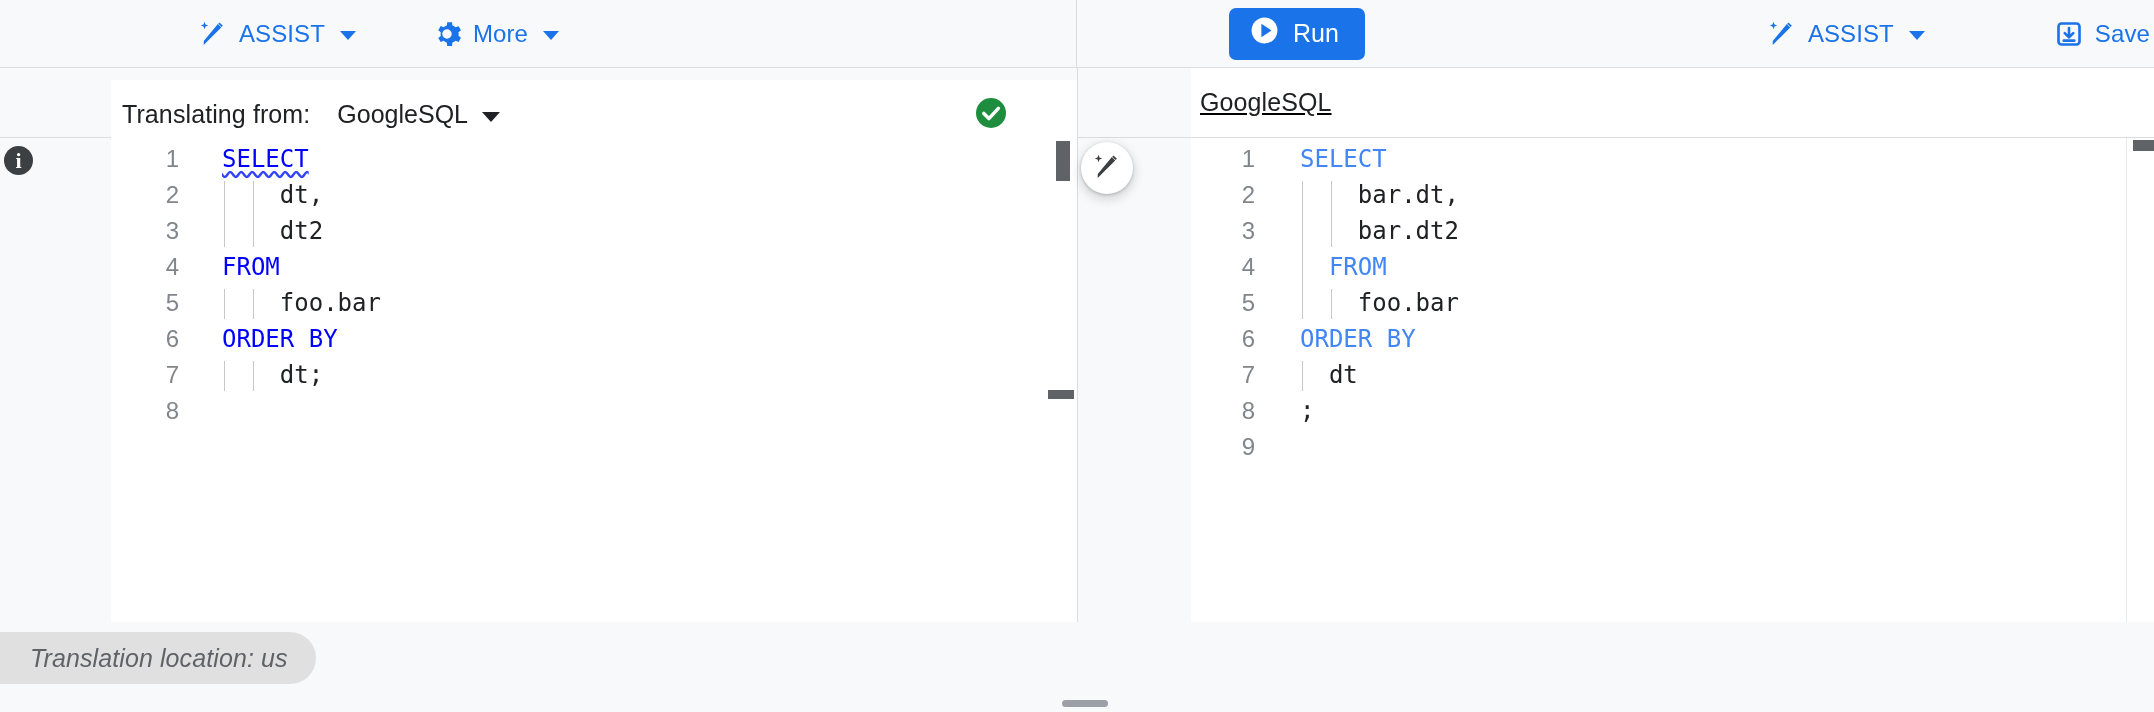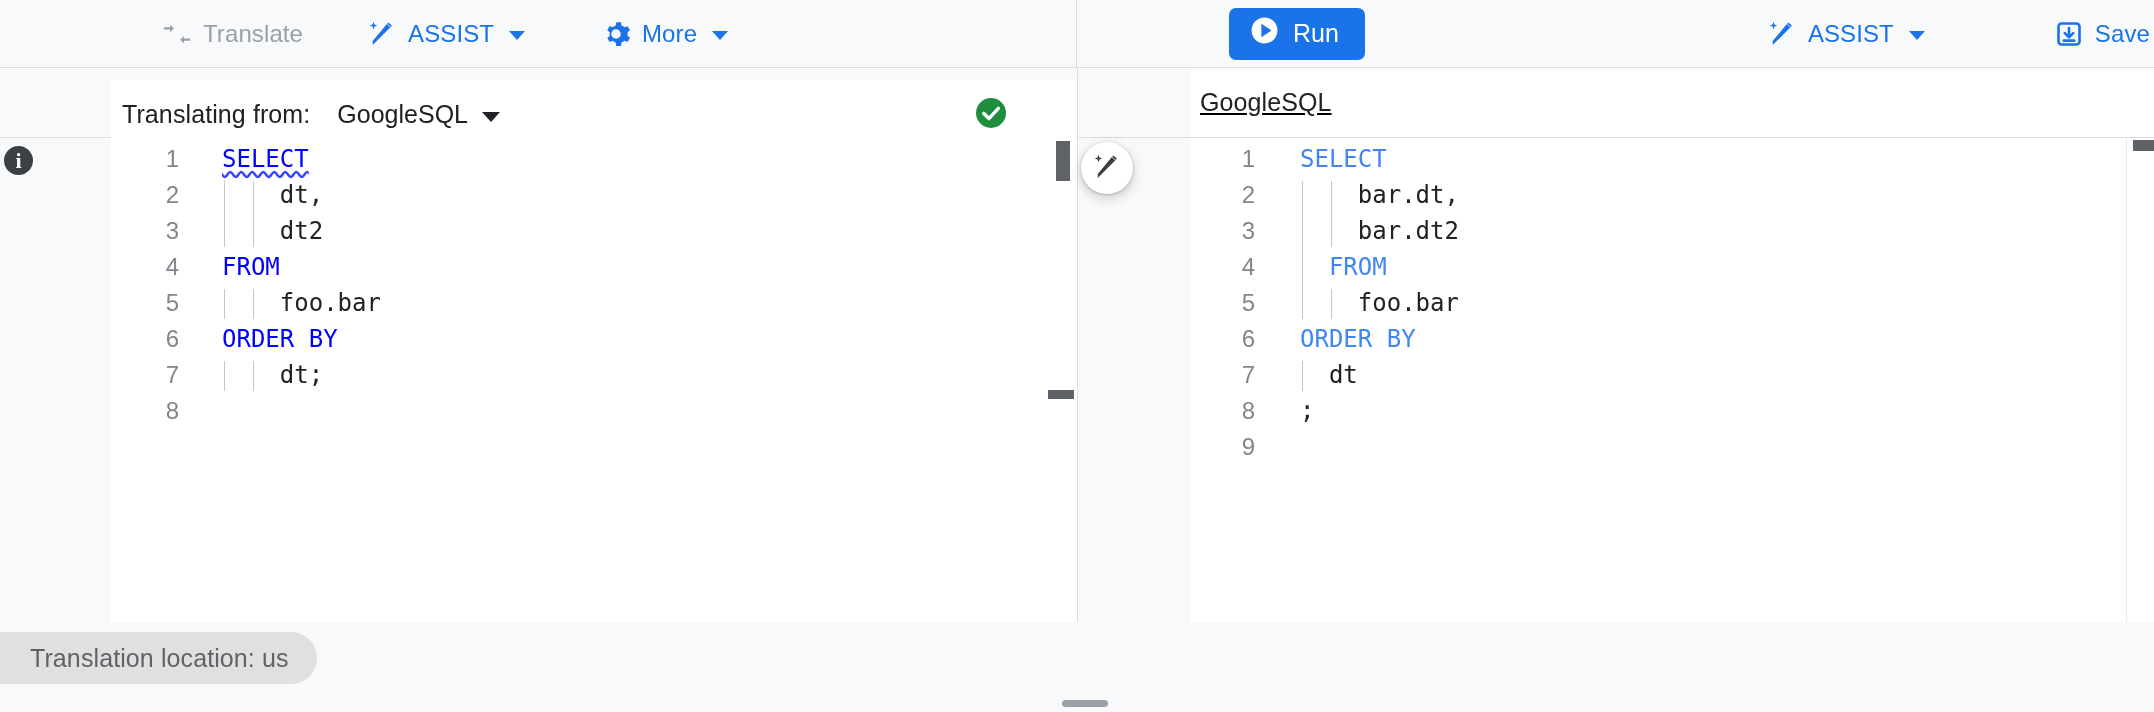--- a/index.html
+++ b/index.html
@@ -310,46 +310,38 @@
     height: 52px;
     padding: 0 28px 0 30px;
     border-radius: 0 26px 26px 0;
     background: #e0e0e0;
     color: #5f6368;
     font-size: 25px;
     display: inline-flex;
     align-items: center;
     letter-spacing: .1px;
     white-space: nowrap;
+    font-style: italic;
   }
   .drag-handle {
     position: absolute;
     left: 1062px; top: 700px;
     width: 46px; height: 7px;
     border-radius: 4px;
     background: #9aa0a6;
     cursor: ns-resize;
   }
 </style>
 </head>
 <body>
 
 <div class="toolbar">
 
   <div class="toolbar-left" style="padding-left:148px;">
 
-    <button class="tb-btn disabled">
-      <span class="ic">
-        <svg width="30" height="30" viewBox="0 0 24 24" fill="#9aa0a6">
-          <path d="M6.5 4.5 L9.5 7.5 L6.5 10.5 L6.5 8.4 L1.5 8.4 L1.5 6.6 L6.5 6.6 Z"></path>
-          <path d="M17.5 13.5 L14.5 16.5 L17.5 19.5 L17.5 17.4 L22.5 17.4 L22.5 15.6 L17.5 15.6 Z"></path>
-        </svg>
-      </span>
-      <span>Translate</span>
-    </button>
 
     <button class="tb-btn" style="margin-left:36px;">
       <span class="ic">
         <svg width="30" height="30" viewBox="0 0 24 24" fill="#1a73e8">
           <path d="M5.2 2.2 L6.0 4.4 L8.2 5.2 L6.0 6.0 L5.2 8.2 L4.4 6.0 L2.2 5.2 L4.4 4.4 Z"></path>
           <path d="M15.9 4.0 L18.6 6.7 L8.3 17.0 L4.6 20.7 L4.6 17.6 Z"></path>
           <path d="M17.2 2.7 L19.9 5.4 L18.9 6.4 L16.2 3.7 Z"></path>
         </svg>
       </span>
       <span>ASSIST</span>

